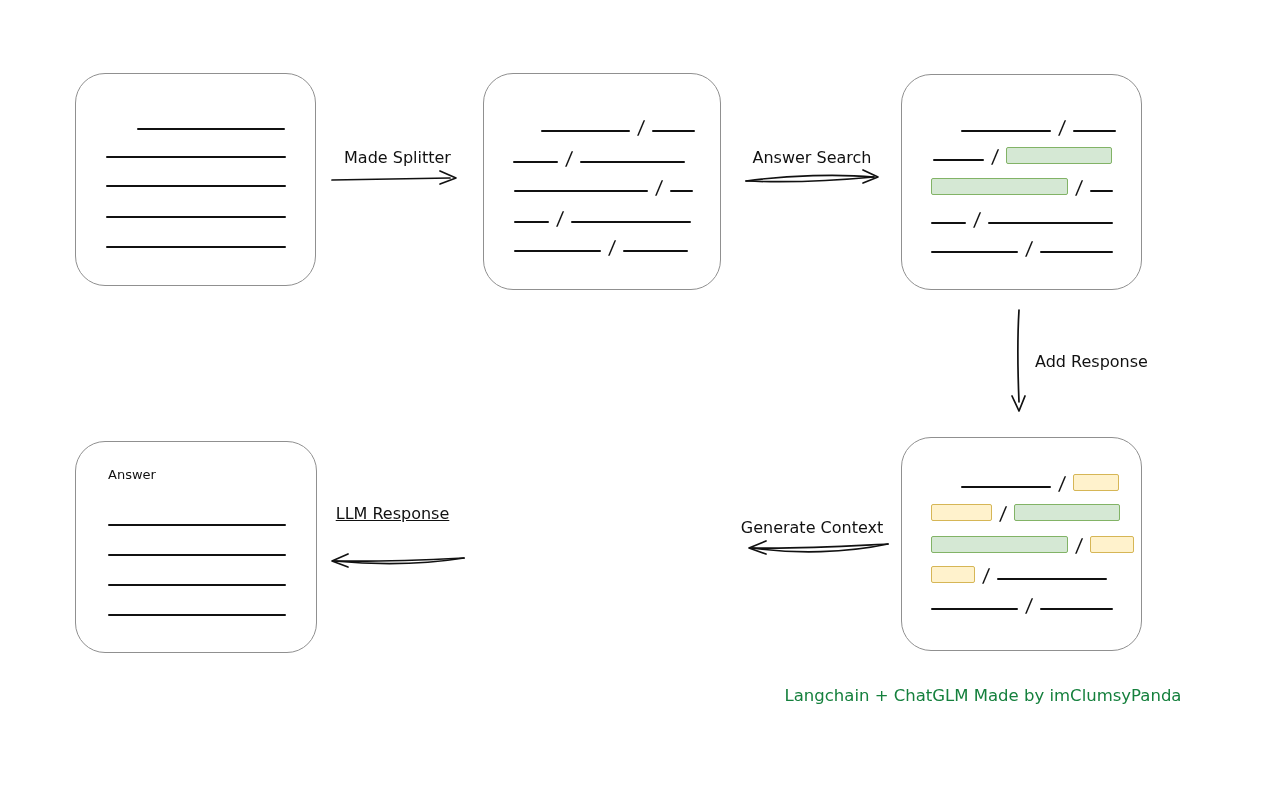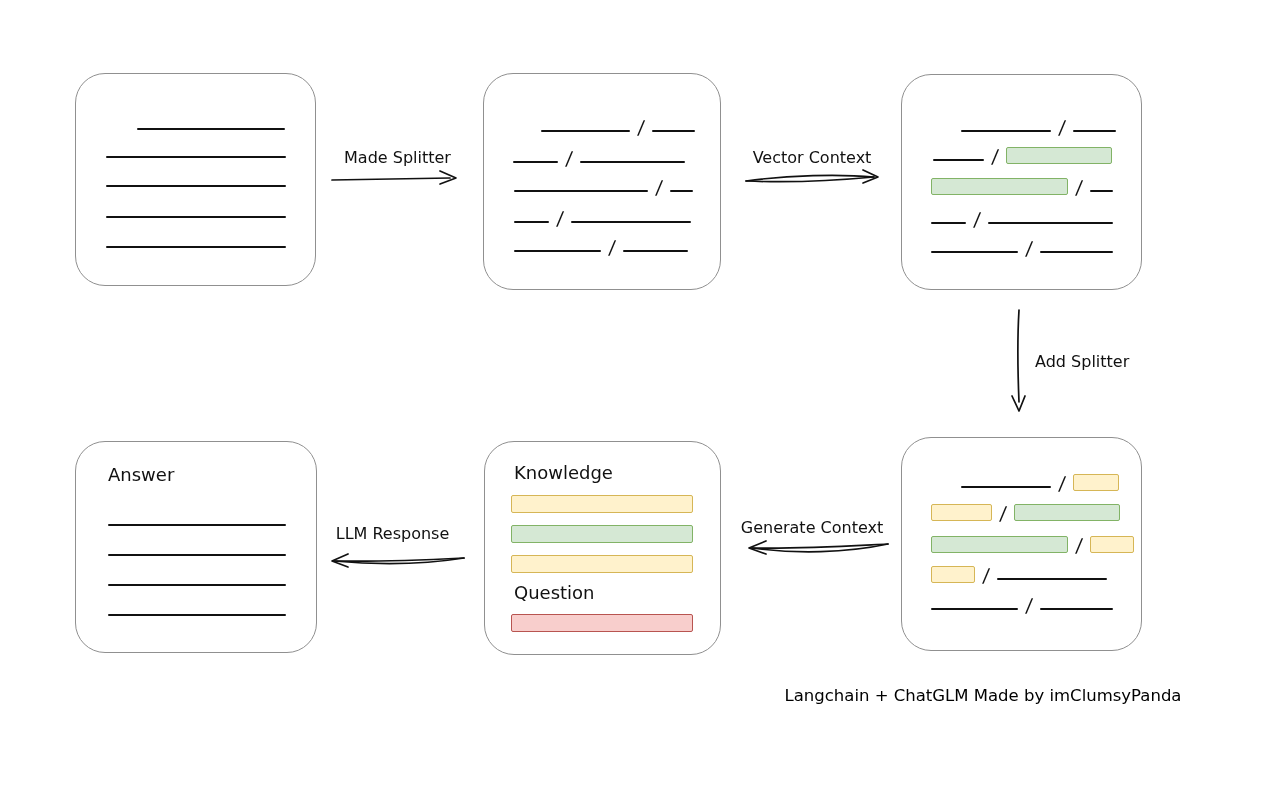--- a/index.html
+++ b/index.html
@@ -19,25 +19,25 @@
     font-size:19px;line-height:16px;color:#111111;transform:skewX(-6deg);
     font-weight:400;margin:0 1px;
   }
   .hl{height:15px;border-radius:2px;box-sizing:content-box;}
   .hl.green{background:#d5e8d4;border:1.5px solid #82b366;}
   .hl.yellow{background:#fff2cc;border:1.5px solid #d6b656;}
   .bar{position:absolute;height:16px;border-radius:2px;box-sizing:content-box;}
   .bar.yellow{background:#fff2cc;border:1.5px solid #d6b656;}
   .bar.green{background:#d5e8d4;border:1.5px solid #82b366;}
   .bar.red{background:#f8cecc;border:1.5px solid #b85450;}
-  .heading{position:absolute;font-size:18px;line-height:22px;color:#111111;white-space:nowrap;}
+  .heading{position:absolute;font-size:13px;line-height:22px;color:#111111;white-space:nowrap;}
   .arrow-label{position:absolute;font-size:16px;line-height:20px;color:#111111;white-space:nowrap;text-align:center;}
   .arrow-svg{position:absolute;overflow:visible;}
   .arrow-svg path,.arrow-svg polyline{stroke:#111111;stroke-width:1.7;fill:none;stroke-linecap:round;stroke-linejoin:round;}
-  .caption{position:absolute;font-size:16.5px;color:#000000;white-space:nowrap;text-align:center;}
+  .caption{position:absolute;font-size:16.5px;color:#15803d;white-space:nowrap;text-align:center;}
 </style>
 </head>
 <body>
 
 <div class="canvas">
 
   <div class="box" style="left:75px;top:73px;width:241px;height:213px;">
     <div class="row" style="left:61px;top:37px;">
         <div class="ln" style="width:148px"></div>
       </div>
@@ -82,21 +82,21 @@
       <span class="slash">/</span>
       <div class="ln" style="width:120px"></div>
     </div>
     <div class="row" style="left:30px;top:159px;">
       <div class="ln" style="width:87px"></div>
       <span class="slash">/</span>
       <div class="ln" style="width:65px"></div>
     </div>
   </div>
 
-  <div class="arrow-label" style="left:742px;top:148px;width:140px;">Vector Context</div>
+  <div class="arrow-label" style="left:742px;top:148px;width:140px;">Answer Search</div>
   <svg class="arrow-svg" style="left:744px;top:167px;" width="144" height="22">
     <path d="M2,14 C45,8 95,7 130,10"></path>
     <path d="M2,14 C48,16 98,13 130,10"></path>
     <polyline points="119,3 134,10 119,16"></polyline>
   </svg>
 
   <div class="box" style="left:901px;top:74px;width:241px;height:216px;">
     <div class="row" style="left:59px;top:38px;">
       <div class="ln" style="width:90px"></div>
       <span class="slash">/</span>
@@ -117,21 +117,21 @@
       <span class="slash">/</span>
       <div class="ln" style="width:125px"></div>
     </div>
     <div class="row" style="left:29px;top:159px;">
       <div class="ln" style="width:87px"></div>
       <span class="slash">/</span>
       <div class="ln" style="width:73px"></div>
     </div>
   </div>
 
-  <div class="arrow-label" style="left:1035px;top:352px;">Add Splitter</div>
+  <div class="arrow-label" style="left:1035px;top:352px;">Add Response</div>
   <svg class="arrow-svg" style="left:1008px;top:308px;" width="24" height="110">
     <path d="M11,2 C9,35 10,70 11,94"></path>
     <polyline points="4,88 11,103 17,88"></polyline>
   </svg>
 
   <div class="box" style="left:901px;top:437px;width:241px;height:214px;">
     <div class="row" style="left:59px;top:31px;">
       <div class="ln" style="width:90px"></div>
       <span class="slash">/</span>
       <div class="hl yellow" style="width:44px"></div>
@@ -158,30 +158,22 @@
     </div>
   </div>
 
   <div class="arrow-label" style="left:737px;top:518px;width:150px;">Generate Context</div>
   <svg class="arrow-svg" style="left:736px;top:537px;" width="156" height="22">
     <path d="M152,7 C110,16 60,17 16,11"></path>
     <path d="M152,7 C112,9 65,12 16,11"></path>
     <polyline points="30,4 13,11 30,17"></polyline>
   </svg>
 
-  <div class="box" style="left:484px;top:441px;width:237px;height:214px;">
-    <div class="heading" style="left:29px;top:20px;">Knowledge</div>
-    <div class="bar yellow" style="left:26px;top:53px;width:180px;"></div>
-    <div class="bar green" style="left:26px;top:83px;width:180px;"></div>
-    <div class="bar yellow" style="left:26px;top:113px;width:180px;"></div>
-    <div class="heading" style="left:29px;top:140px;">Question</div>
-    <div class="bar red" style="left:26px;top:172px;width:180px;"></div>
-  </div>
 
-  <div class="arrow-label" style="left:325px;top:524px;width:135px;">LLM Response</div>
+  <div class="arrow-label" style="left:325px;top:504px;width:135px;text-decoration:underline;">LLM Response</div>
   <svg class="arrow-svg" style="left:320px;top:551px;" width="148" height="20">
     <path d="M144,7 C100,14 58,14 14,10"></path>
     <path d="M144,7 C104,9 62,11 14,10"></path>
     <polyline points="28,3 12,10 28,16"></polyline>
   </svg>
 
   <div class="box" style="left:75px;top:441px;width:242px;height:212px;">
     <div class="heading" style="left:32px;top:22px;">Answer</div>
     <div class="row" style="left:32px;top:65px;">
         <div class="ln" style="width:178px"></div>

